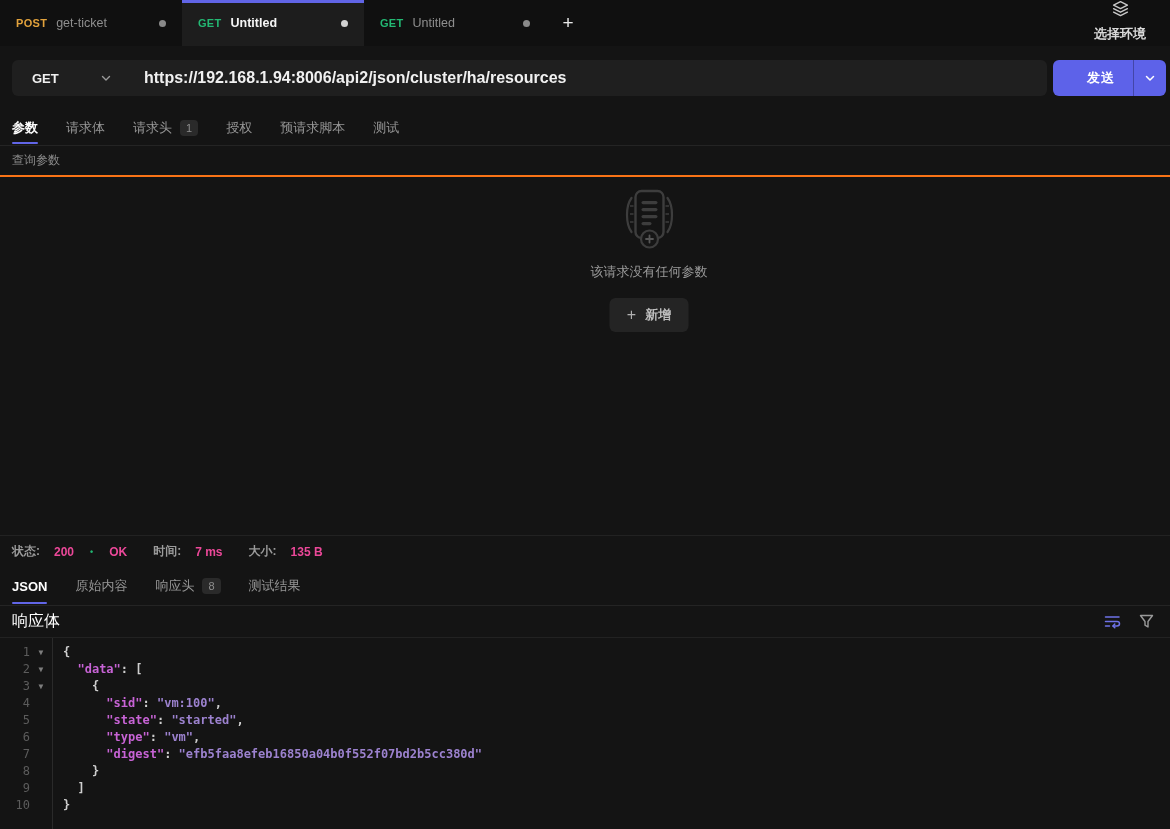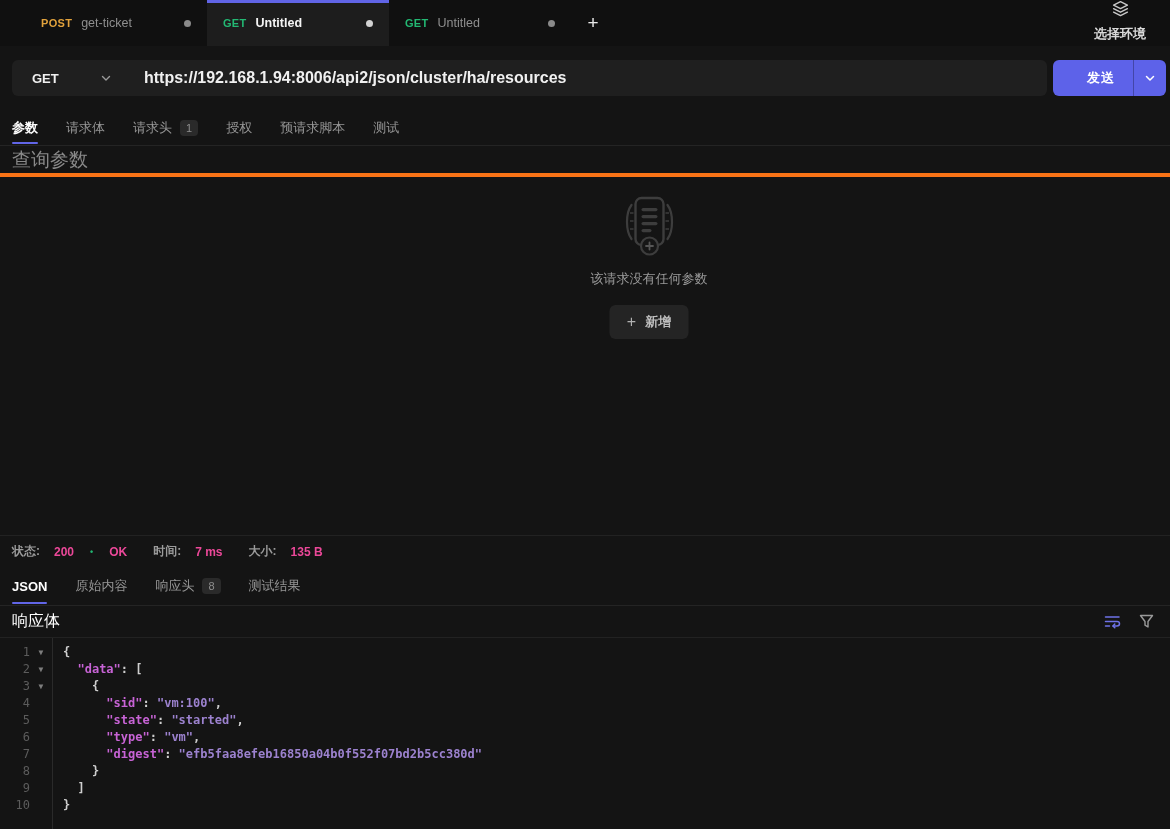--- a/index.html
+++ b/index.html
@@ -2,21 +2,21 @@
 <html><head>
 <meta charset="utf-8">
 <style>
   * { box-sizing: border-box; margin: 0; padding: 0; }
   html, body { width: 1170px; height: 829px; background: #141414; overflow: hidden; }
   body { font-family: "Liberation Sans", sans-serif; color: #e6e6e6; }
   .app { display: flex; flex-direction: column; width: 1170px; height: 829px; }
 
   
   .tab-bar { height: 46px; background: #101010; display: flex; align-items: stretch; flex: none; }
-  #tab-strip { display: flex; align-items: stretch; padding-left: 25px; }
+  #tab-strip { display: flex; align-items: stretch; }
   .top-tab { width: 182px; display: flex; align-items: center; gap: 9px; padding: 0 16px; position: relative; cursor: pointer; }
   .top-tab.active { background: #1d1d1d; }
   .top-tab.active::before { content:""; position:absolute; top:0; left:0; right:0; height:3px; background:#6165e7; }
   .tt-method { font-size: 11px; font-weight: 700; letter-spacing: .3px; flex: none; }
   .m-GET { color: #23b873; } .m-POST { color: #e2a23c; }
   .tt-label { font-size: 12.5px; color: #8f8f8f; flex: 1; white-space: nowrap; overflow: hidden; }
   .top-tab.active .tt-label { color: #f5f5f5; font-weight: 700; }
   .tt-dot { width: 7px; height: 7px; border-radius: 50%; background: #8a8a8a; flex: none; }
   .top-tab.active .tt-dot { background: #d2d2d2; }
   .add-tab { width: 44px; display: flex; align-items: center; justify-content: center; color: #e8e8e8; font-size: 19px; font-weight: 400; cursor: pointer; }
@@ -35,25 +35,25 @@
   
   .tab-row { display: flex; align-items: center; gap: 28px; padding: 0 12px; border-bottom: 1px solid #242424; flex: none; }
   #request-tabs { height: 36px; }
   #response-tabs { height: 39px; }
   .rtab { display: flex; align-items: center; gap: 8px; font-size: 13px; color: #969696; position: relative; height: 100%; cursor: pointer; white-space: nowrap; text-align: center; }
   .rtab.active { color: #ffffff; font-weight: 700; }
   .rtab.active::after { content:""; position:absolute; left:0; right:0; bottom:1px; height:2px; background:#6165e7; border-radius:2px; }
   .badge { background: #2a2a2a; color: #8f8f8f; font-size: 11px; line-height: 16px; padding: 0 6px; border-radius: 4px; font-weight: 400; }
 
   
-  .section-row { height: 31px; display: flex; align-items: center; padding: 0 14px 0 12px; border-bottom: 4px solid #f97316; color: #8a8a8a; font-size: 19px; flex: none; }
+  .section-row { height: 31px; display: flex; align-items: center; padding: 0 14px 0 12px; border-bottom: 2px solid #f97316; color: #8a8a8a; font-size: 12px; flex: none; }
 
   
   .empty-wrap { flex: 1; position: relative; }
-  .empty-state { position: absolute; left: 649px; top: 18px; transform: translateX(-50%); display: flex; flex-direction: column; align-items: center; }
+  .empty-state { position: absolute; left: 649px; top: 11px; transform: translateX(-50%); display: flex; flex-direction: column; align-items: center; }
   .empty-text { margin-top: 13px; font-size: 13px; color: #9a9a9a; white-space: nowrap; }
   .add-param { margin-top: 17px; height: 34px; padding: 0 17px; background: #242424; border: none; border-radius: 6px; color: #bdbdbd; font-size: 13px; font-weight: 600; display: flex; align-items: center; gap: 9px; cursor: pointer; font-family: inherit; }
   .add-param .plus { font-size: 16px; font-weight: 400; color: #b0b0b0; }
 
   
   .status-bar { height: 32px; border-top: 1px solid #222222; display: flex; align-items: center; padding: 0 12px; gap: 26px; font-size: 12px; font-weight: 700; flex: none; }
   .sb-item { display: flex; align-items: center; gap: 14px; }
   .sb-label { color: #9b9b9b; }
   .sb-val { color: #ec4899; }
   .sb-dot { color: #22b873; font-size: 9px; margin: 0 2px; }

